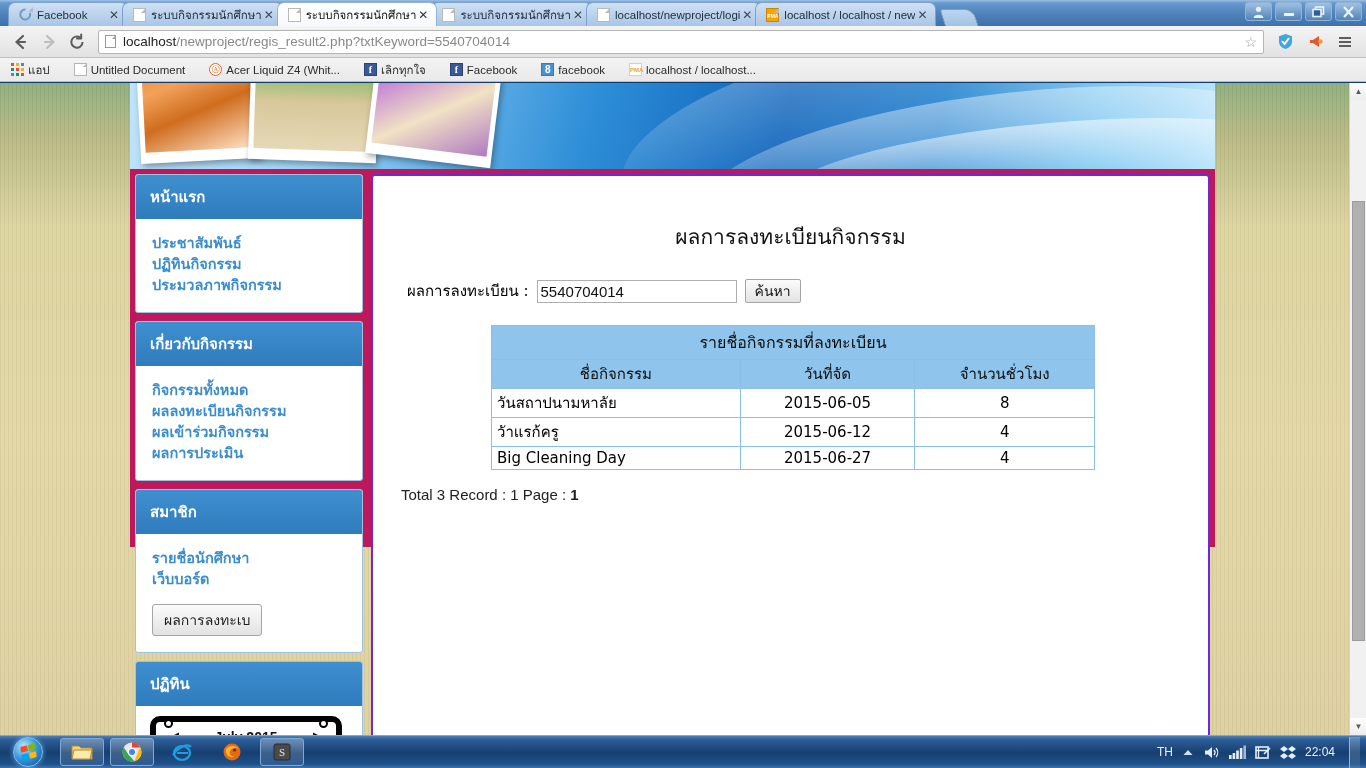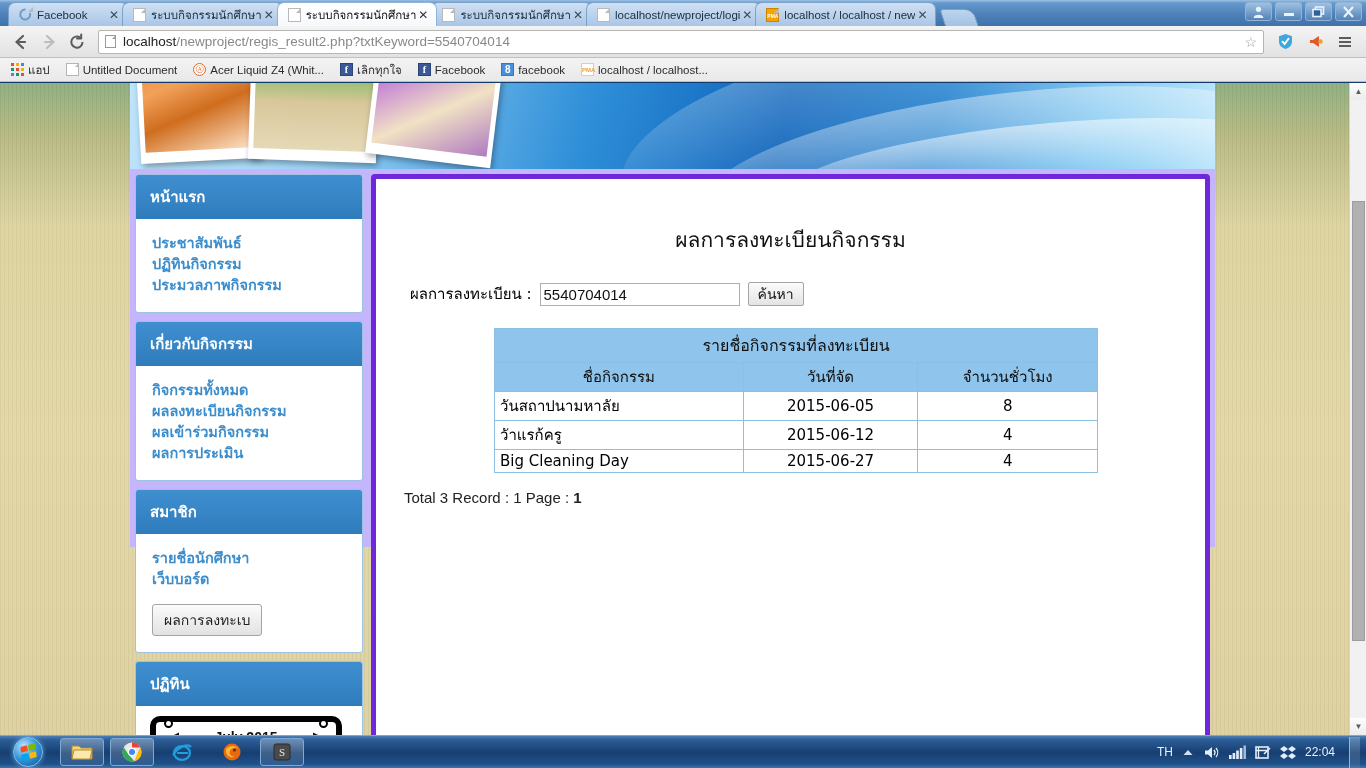--- a/index.html
+++ b/index.html
@@ -112,21 +112,21 @@
   .omnibox .url { color:#888; white-space:nowrap; overflow:hidden; }
   .omnibox .url b { color:#222; font-weight:normal; }
   .omnibox .star { margin-left:auto; color:#9a9a9a; font-size:14px; }
   .navright { display:flex; align-items:center; gap:4px; }
 
   .bookbar {
     height: 24px;
     background: linear-gradient(to bottom,#f3f3f3,#e9e9e9);
     border-bottom: 1px solid #bdbdbd;
     display: flex; align-items: center;
-    padding: 0 6px; gap: 6px;
+    padding: 0 6px; gap: 14px;
     font-size: 11.5px; color: #2b2b2b;
   }
   .bm { display:flex; align-items:center; gap:4px; padding: 2px 5px; white-space: nowrap; }
   .bmico {
     width: 13px; height: 13px; flex:0 0 13px;
     border:1px solid #b5b5b5; background:#fff; position:relative;
   }
   .bmico.apps{ border:none; background:transparent; }
   .bmico.apps i{ position:absolute; width:3px; height:3px; }
   .bmico.fb { background:#3b5998; border-color:#2d4373; color:#fff; font-size:10px;
@@ -149,21 +149,21 @@
   }
   .desktopbg {
     position:absolute; inset:0;
     background:
       repeating-linear-gradient(90deg, rgba(0,0,0,.035) 0px, rgba(0,0,0,.035) 1px, rgba(255,255,255,.03) 1px, rgba(255,255,255,.03) 4px),
       linear-gradient(to bottom, #8fae7e 0%, #b7b983 8%, #ddd4a0 22%, #e3d7a5 55%, #ddd0a0 100%);
   }
   .pagewrap {
     position: absolute; left: 130px; top: 0px;
     width: 1085px; height: 464px;
-    background: #c4b5fd;
+    background: #be185d;
   }
   
   .banner {
     position:relative; height: 86px; width: 1085px; overflow:hidden;
     background: linear-gradient(105deg,#bfe4fb 0%, #9ed5f7 18%, #2f8fd8 42%, #0d63bb 60%, #1a7ccd 74%, #6fc0ef 88%, #bde6fb 100%);
   }
   .banner .wave {
     position:absolute; left:45%; right:-5%; top:-60%; height:260%;
     border-radius: 50%;
     background: linear-gradient(to bottom, rgba(255,255,255,.55), rgba(255,255,255,0) 60%);
@@ -245,21 +245,21 @@
   .calhole.l{left:8px;} .calhole.r{right:8px;}
   .calnav {
     display:flex; align-items:center; justify-content:space-between;
     padding: 7px 12px 4px 12px;
     font-size:14px; font-weight:bold; color:#111;
   }
 
   .content {
     flex: 1 1 auto;
     background:#fff;
-    border:5px solid #6d28d9;
+    border:2px solid #6d28d9;
     border-radius:4px;
     margin: 5px 5px 0 3px;
     min-height: 305px;
     padding: 20px 0 24px 0;
   }
   .ctitle {
     text-align:center; font-size:21px; color:#111; margin: 24px 0 26px 0;
     font-family:"DejaVu Sans","Liberation Sans",sans-serif;
   }
   .searchrow {

